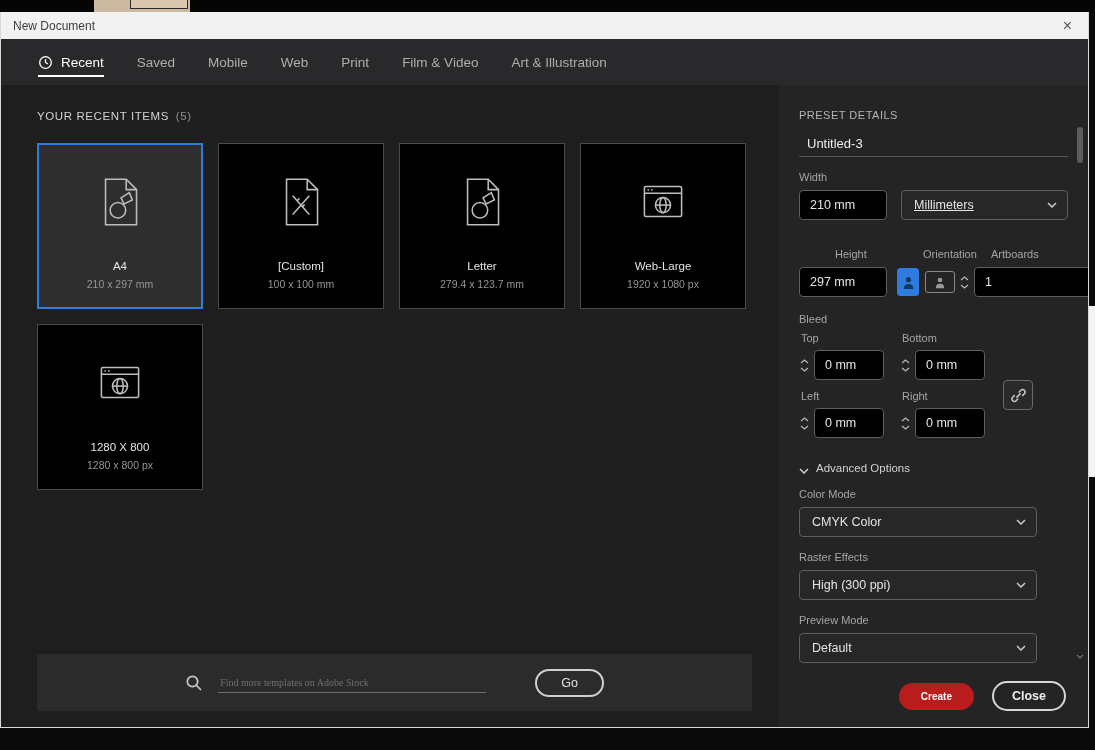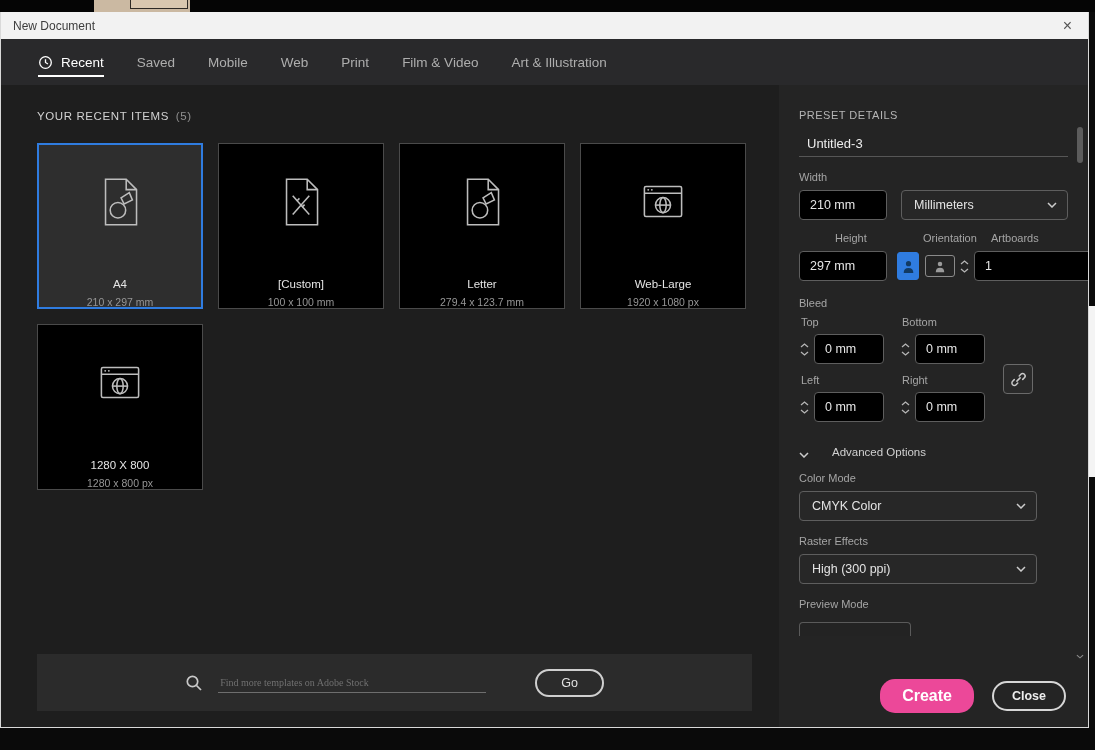--- a/index.html
+++ b/index.html
@@ -41,21 +41,21 @@
   .dlg-body { flex:1; display:flex; min-height:0; }
   .main { flex:1; background:#1e1e1e; display:flex; flex-direction:column; padding:0 27px 0 36px; min-width:0; }
   .section-heading { margin-top:25px; font-size:11.5px; letter-spacing:.6px; color:#d2d2d2; }
   .section-heading .count { color:#8f8f8f; margin-left:3px; }
 
   .cards { margin-top:21px; display:grid; grid-template-columns:repeat(4,166px); gap:15px; }
   .card { width:166px; height:166px; background:#000000; border:1px solid #4a4a4a; cursor:default;
     display:flex; flex-direction:column; align-items:center; }
   .card.selected { border-color:#2f7ce0; box-shadow:inset 0 0 0 1px #2f7ce0; background:#2e2e2e; }
   .card-icon { margin-top:26px; height:64px; display:flex; align-items:center; justify-content:center; }
-  .card-name { margin-top:44px; font-size:11.5px; color:#e4e4e4; text-align:right; }
+  .card-name { margin-top:26px; font-size:11.5px; color:#e4e4e4; text-align:right; }
   .card-dims { margin-top:6px; font-size:10.5px; color:#969696; text-align:center; }
 
   .searchbar { margin-top:auto; margin-bottom:16px; height:57px; background:#2b2b2b;
     display:flex; align-items:center; justify-content:center; gap:15px; }
   .searchbar input { width:268px; background:transparent; border:none; border-bottom:1px solid #6e6e6e;
     color:#22c55e; font-size:10px; padding:4px 2px; outline:none; font-family:Liberation Serif, serif; }
   .searchbar input::placeholder { color:#707070; }
   .go-btn { margin-left:34px; background:transparent; border:2px solid #cfcfcf; border-radius:15px;
     color:#e2e2e2; font-size:12.5px; padding:5px 24px; font-family:inherit; cursor:default; }
 
@@ -66,52 +66,52 @@
   .name-input { margin-top:10px; width:100%; background:transparent; border:none; border-bottom:1px solid #565656;
     color:#ececec; font-size:13px; padding:5px 8px; outline:none; font-family:inherit; }
   .flabel { font-size:11px; color:#a5a5a5; margin:14px 0 7px; }
   .row { display:flex; align-items:center; }
   .tbox { height:30px; background:#000000; border:1px solid #5e5e5e; border-radius:4px; color:#e6e6e6;
     font-size:12.5px; padding:0 10px; outline:none; font-family:inherit; }
   .w88 { width:88px; flex:0 0 88px; }
   .dropdown { height:30px; background:#272727; border:1px solid #5e5e5e; border-radius:4px; color:#e3e3e3;
     font-size:12.5px; display:flex; align-items:center; justify-content:space-between; padding:0 10px 0 12px;
     cursor:default; }
-  .dd-grow { flex:1; margin-left:14px; }
+  .dd-grow { flex:1; margin-left:14px;text-decoration:underline; }
   .dd-full { width:238px; }
 
   .labels3 { display:flex; margin-top:12px; }
-  .labels3 .flabel { margin:0 0 7px;padding-left:36px; }
+  .labels3 .flabel { margin:16px 0 7px;padding-left:36px; }
   .c1 { width:88px; margin-right:10px; }
   .c2 { width:68px; margin-right:4px; }
   .c3 { flex:1; }
   .ctl3 { display:flex; align-items:center; }
   .orient { display:flex; align-items:center; gap:6px; }
   .orient-btn { display:flex; align-items:center; justify-content:center; border-radius:3px; cursor:default; }
   .orient-btn.portrait { width:22px; height:28px; background:#2f7ce0; border:1px solid #2f7ce0; }
   .orient-btn.landscape { width:30px; height:22px; background:transparent; border:1px solid #8a8a8a; }
   .artctl { flex:1; display:flex; align-items:center; }
   .stepper { display:flex; flex-direction:column; gap:3px; width:11px; margin-right:4px; align-items:center; cursor:default; }
   .art-input { flex:1; min-width:0; }
 
   .bleed-grid { position:relative; display:grid; grid-template-columns:100px 100px; column-gap:1px; }
   .bleed-cell { margin-bottom:10px; }
   .bleed-cell .flabel { margin:0 0 6px 2px; }
   .bleed-ctl { display:flex; align-items:center; }
   .bleed-input { width:70px; flex:0 0 70px; }
   .link-btn { position:absolute; left:204px; top:48px; width:30px; height:30px; border:1px solid #6a6a6a;
     border-radius:4px; background:#2a2a2a; display:flex; align-items:center; justify-content:center; cursor:default; }
 
-  .advanced { display:flex; align-items:flex-end; gap:23px; margin-top:14px; font-size:11.5px; color:#d0d0d0; cursor:default; }
+  .advanced { display:flex; align-items:flex-end; gap:7px; margin-top:14px; font-size:11.5px; color:#d0d0d0; cursor:default; }
 
   .partial-box { margin-top:12px; width:112px; height:14px; background:#232323; border:1px solid #5a5a5a;
     border-bottom:none; border-radius:4px 4px 0 0; }
 
   .panel-footer { flex:0 0 62px; display:flex; align-items:center; justify-content:flex-end; gap:18px; padding:0 22px; }
-  .create-btn { background:#ec4899; border:none; border-radius:15px; color:#ffffff; font-size:16px;
+  .create-btn { background:#b91c1c; border:none; border-radius:15px; color:#ffffff; font-size:10px;
     font-weight:700; padding:8px 22px; font-family:inherit; cursor:default;text-align:center; }
   .close-btn { background:transparent; border:2px solid #d6d6d6; border-radius:15px; color:#ededed;
     font-size:12.5px; font-weight:700; padding:6px 18px; font-family:inherit; cursor:default; }
 
   .scrollbar { position:absolute; right:5px; top:28px; bottom:6px; width:6px; }
   .scroll-thumb { position:absolute; top:14px; left:0; width:6px; height:36px; background:#5c5c5c; border-radius:3px; }
   .scroll-arrow { position:absolute; left:-1px; bottom:0; }
 </style>
 </head>
 <body>
@@ -398,20 +398,26 @@
 
           <div class="flabel">Raster Effects</div>
           <div class="dropdown dd-full">
             <span>High (300 ppi)</span>
             <svg width="10" height="6" viewBox="0 0 10 6">
               <path d="M1 1 L5 5 L9 1" fill="none" stroke="#cccccc" stroke-width="1.5"></path>
             </svg>
           </div>
 
           <div class="flabel">Preview Mode</div>
+          <div class="dropdown dd-full">
+            <span>Default</span>
+            <svg width="10" height="6" viewBox="0 0 10 6">
+              <path d="M1 1 L5 5 L9 1" fill="none" stroke="#cccccc" stroke-width="1.5"></path>
+            </svg>
+          </div>
 
           <div class="partial-box"></div>
 
           <div class="scrollbar">
             <div class="scroll-thumb"></div>
             <svg class="scroll-arrow" width="8" height="5" viewBox="0 0 9 5">
               <path d="M1 1 L4.5 4 L8 1" fill="none" stroke="#8a8a8a" stroke-width="1.3"></path>
             </svg>
           </div>
         </div>

